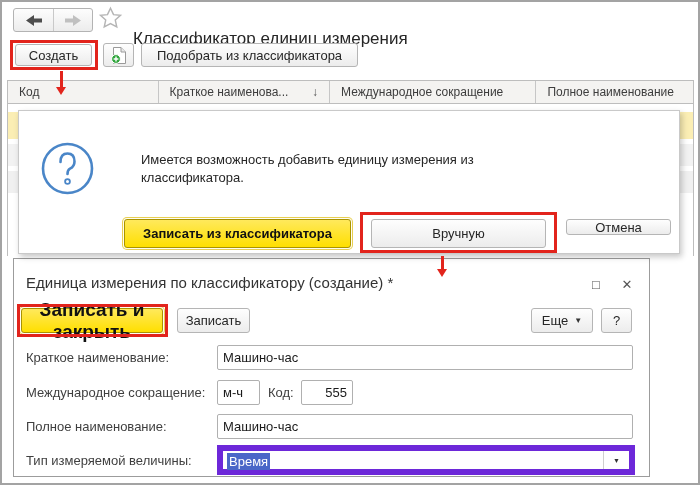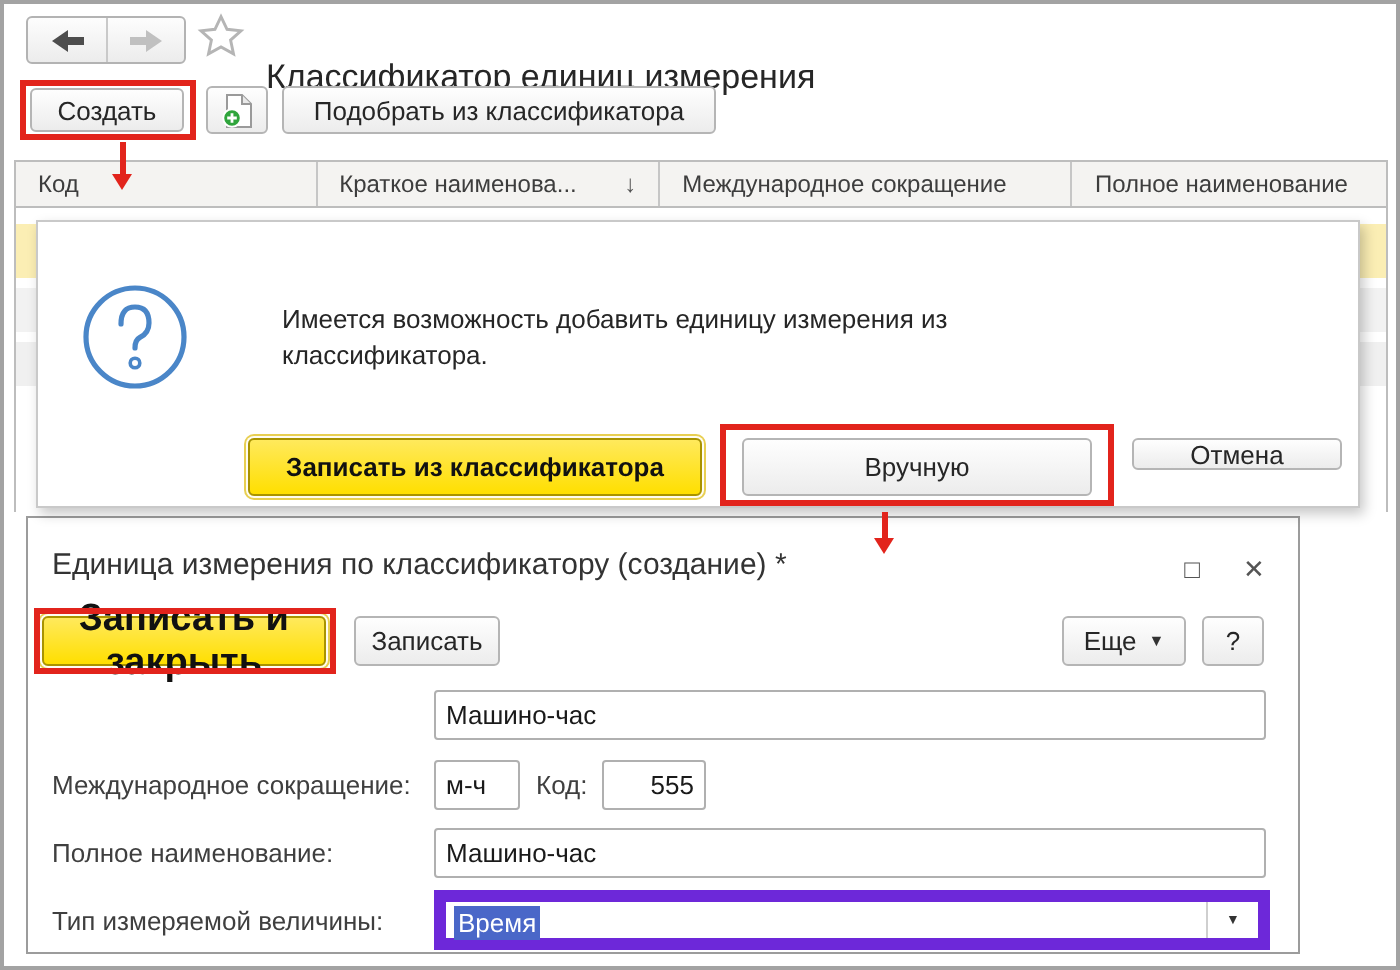--- a/index.html
+++ b/index.html
@@ -163,20 +163,21 @@
 
     <button class="abs btn" style="left:163px; top:49px; width:73px; height:25px;">Записать</button>
 
     <button class="abs btn" style="left:517px; top:49px; width:62px; height:25px;">
       <span>Еще</span>
       <span class="caret">▼</span>
     </button>
 
     <button class="abs btn" style="left:587px; top:49px; width:31px; height:25px;">?</button>
 
+    <div class="abs flabel" style="left:12px; top:86px;">Краткое наименование:</div>
     <input class="abs input" style="left: 203px; top: 86px; width: 416px; height: 25px;" value="Машино-час">
 
     <div class="abs flabel" style="left:12px; top:121px;">Международное сокращение:</div>
     <input class="abs input" style="left: 203px; top: 121px; width: 43px; height: 25px;" value="м-ч">
     <div class="abs flabel" style="left:254px; top:121px;">Код:</div>
     <input class="abs input" style="left: 287px; top: 121px; width: 52px; height: 25px; text-align: right;" value="555">
 
     <div class="abs flabel" style="left:12px; top:155px;">Полное наименование:</div>
     <input class="abs input" style="left: 203px; top: 155px; width: 416px; height: 25px;" value="Машино-час">
 

